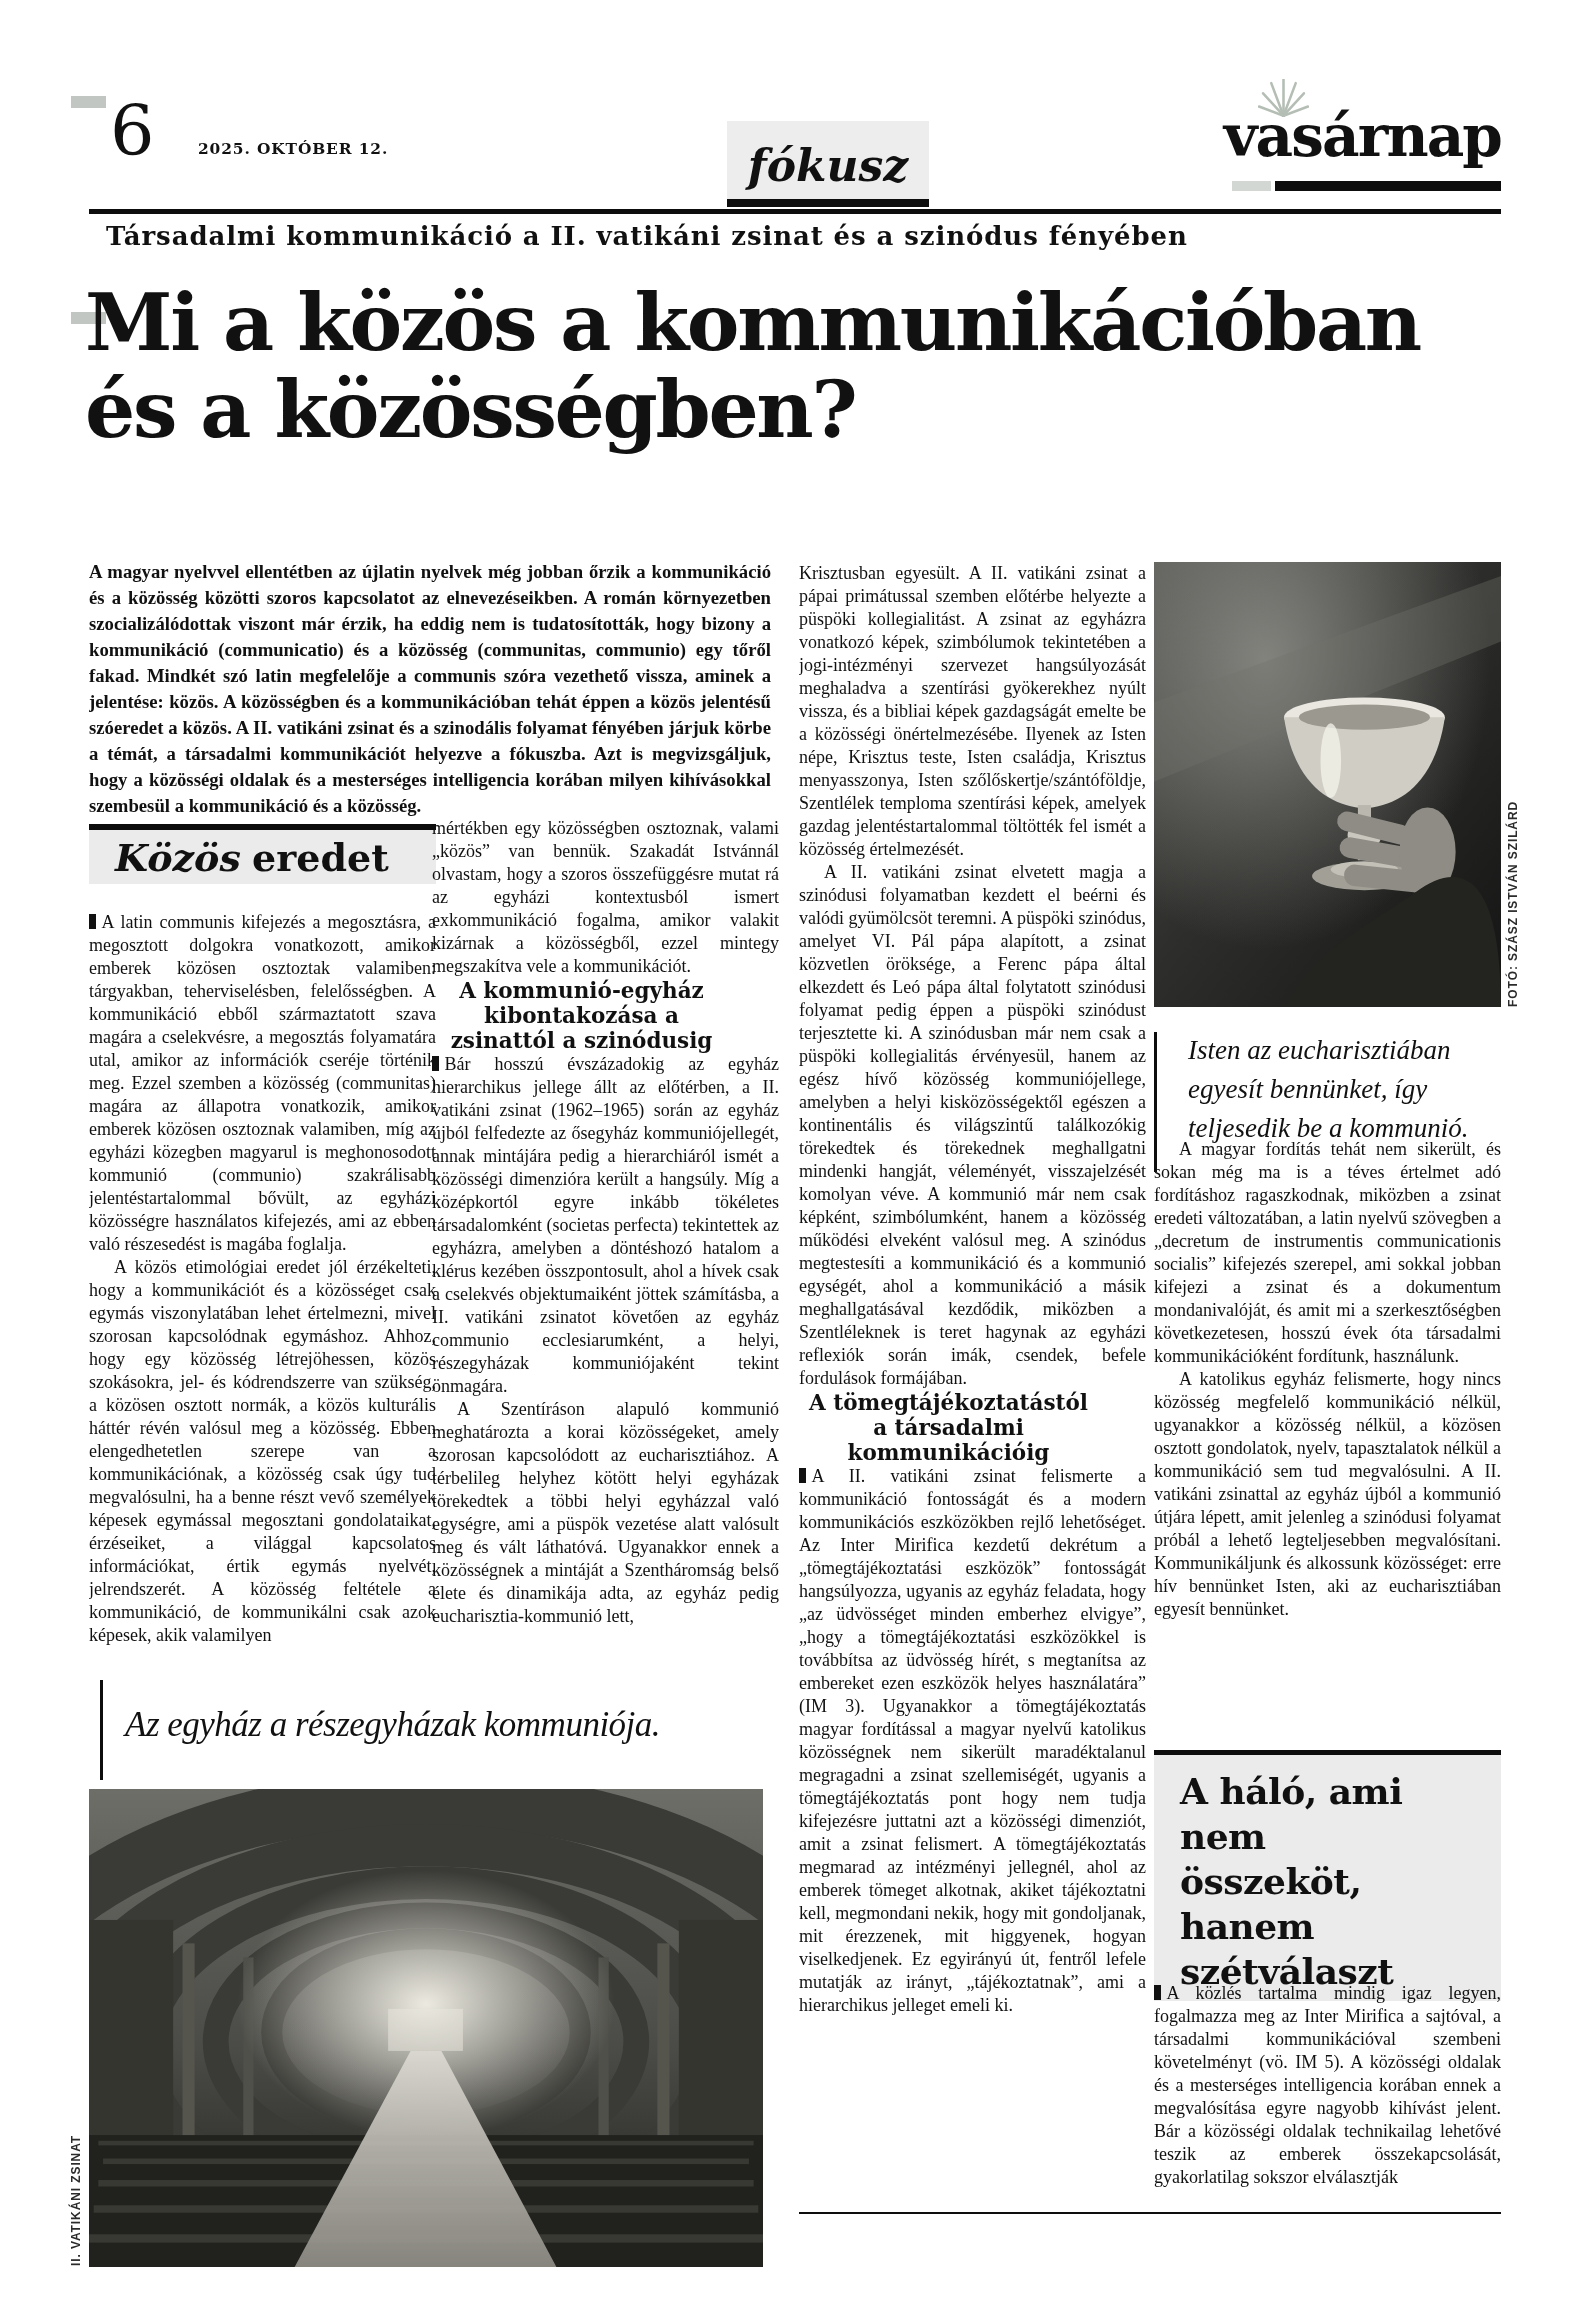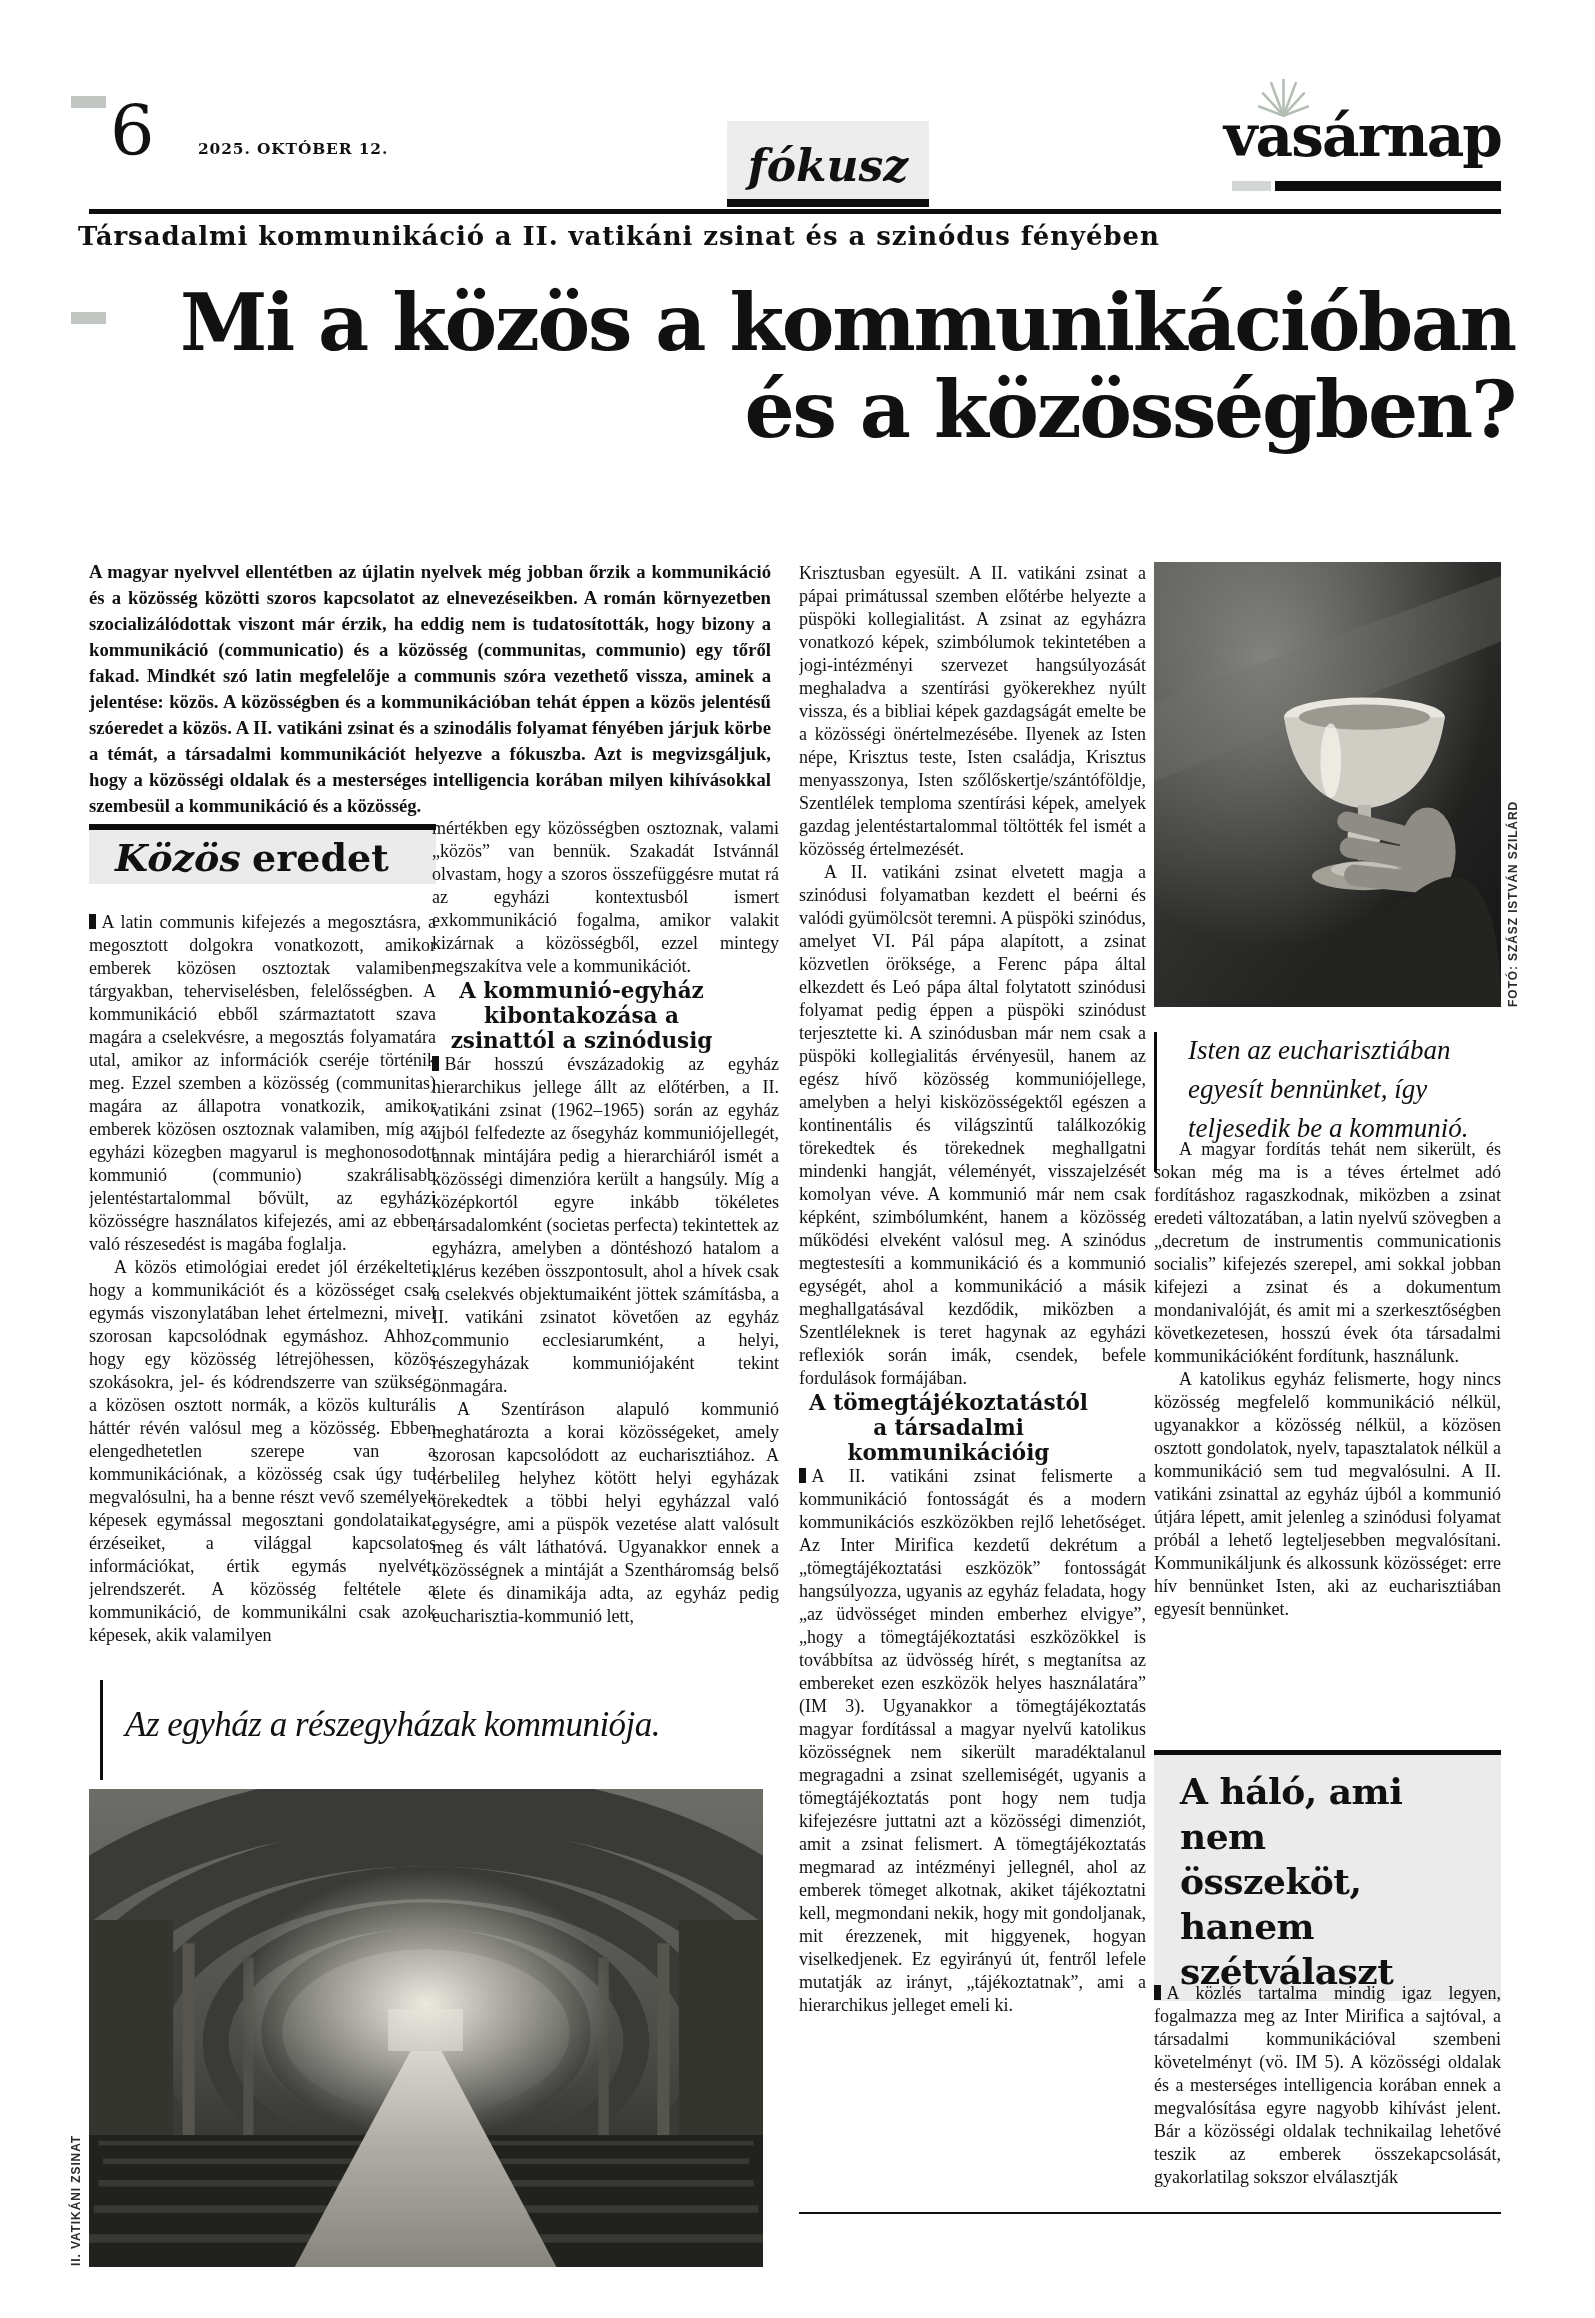--- a/index.html
+++ b/index.html
@@ -11,21 +11,21 @@
   .rule{background:#0d0d0d;}
   .tick{background:#c2c6c2;}
   
   .pagenum{font-family:"DejaVu Serif", serif;font-weight:400;font-size:70px;line-height:1;}
   .pagedate{font-family:"DejaVu Serif", serif;font-weight:700;font-size:15.4px;letter-spacing:0.9px;}
   .fokusz-box{background:#ededed;display:flex;align-items:flex-end;justify-content:center;}
   .fokusz-box span{font-family:"DejaVu Serif", serif;font-style:italic;font-weight:700;font-size:44px;line-height:1.55;}
   .masthead{font-family:"DejaVu Serif", serif;font-weight:700;font-size:58px;letter-spacing:-1.9px;text-align:right;line-height:1.2;}
   
   .kicker{font-family:"DejaVu Serif", serif;font-weight:700;font-size:26px;letter-spacing:0.9px;}
-  .headline{font-family:"DejaVu Serif", serif;font-weight:700;font-size:79px;line-height:87px;letter-spacing:-2.3px;text-align:right;}
+  .headline{font-family:"DejaVu Serif", serif;font-weight:700;font-size:79px;line-height:87px;letter-spacing:-2.3px;}
   .lead{font-family:"Liberation Serif", serif;font-weight:700;font-size:18.7px;line-height:26px;text-align:justify;}
   
   .bodytext{font-size:18px;line-height:23px;text-align:justify;}
   .bodytext p{margin:0;}
   .indent{text-indent:25px;}
   .pmark{display:inline-block;width:7px;height:15px;background:#111;margin-right:5.6px;vertical-align:-0.9px;}
   .subhead{font-family:"DejaVu Serif", serif;font-weight:700;font-size:21.5px;line-height:25px;text-align:center;margin:23.4px 0 26px 0;max-width:299px;text-indent:0;}
   .grayhead-rule{height:5.6px;background:#0d0d0d;}
   .grayhead-box{background:#ebebeb;display:flex;align-items:center;padding-left:26px;box-sizing:border-box;}
   .grayhead-box .h1{font-family:"DejaVu Serif", serif;font-weight:700;font-size:38px;}
@@ -61,21 +61,21 @@
       <line x1="2" y1="54" x2="50" y2="72"></line>
       <line x1="98" y1="54" x2="50" y2="72"></line>
     </g>
   </svg>
 </div>
 <div class="abs masthead" style="left:1187px;top:102px;width:314px;">vasárnap</div>
 <div class="abs" style="left:1232px;top:181px;width:39px;height:10.3px;background:#d3d7d3;"></div>
 <div class="abs rule" style="left:1275px;top:181px;width:226px;height:10.3px;"></div>
 
 <div class="abs rule" style="left:89px;top:209px;width:1412px;height:5.1px;"></div>
-<div class="abs kicker" style="left:78px;top:221px;width:1412px;">Társadalmi kommunikáció a II. vatikáni zsinat és a szinódus fényében</div>
+<div class="abs kicker" style="left:106px;top:221px;width:1412px;">Társadalmi kommunikáció a II. vatikáni zsinat és a szinódus fényében</div>
 <div class="abs headline" style="left:85px;top:279px;width:1430px;">Mi a közös a kommunikációban és a közösségben?</div>
 <div class="abs lead" style="left:89px;top:559px;width:682px;height:258px;overflow:hidden;">A magyar nyelvvel ellentétben az újlatin nyelvek még jobban őrzik a kommunikáció és a közösség közötti szoros kapcsolatot az elnevezéseikben. A román környezetben szocializálódottak viszont már érzik, ha eddig nem is tudatosították, hogy bizony a kommunikáció (communicatio) és a közösség (communitas, communio) egy tőről fakad. Mindkét szó latin megfelelője a communis szóra vezethető vissza, aminek a jelentése: közös. A közösségben és a kommunikációban tehát éppen a közös jelentésű szóeredet a közös. A II. vatikáni zsinat és a szinodális folyamat fényében járjuk körbe a témát, a társadalmi kommunikációt helyezve a fókuszba. Azt is megvizsgáljuk, hogy a közösségi oldalak és a mesterséges intelligencia korában milyen kihívásokkal szembesül a kommunikáció és a közösség.</div>
 
 <div class="abs grayhead-rule" style="left:89px;top:824px;width:347px;"></div>
 <div class="abs grayhead-box" style="left:89px;top:830px;width:347px;height:54px;">
   <span class="h1 em">Közös</span>
   <span class="h1">eredet</span>
 </div>
 <div class="abs bodytext" style="left:89px;top:911px;width:347px;height:755px;overflow:hidden;">
   <p><span class="pmark"></span><span>A latin communis kifejezés a megosztásra, a megosztott dolgokra vonatkozott, amikor emberek közösen osztoztak valamiben: tárgyakban, teherviselésben, felelősségben. A kommunikáció ebből származtatott szava magára a cselekvésre, a megosztás folyamatára utal, amikor az információk cseréje történik meg. Ezzel szemben a közösség (communitas) magára az állapotra vonatkozik, amikor emberek közösen osztoznak valamiben, míg az egyházi közegben magyarul is meghonosodott kommunió (communio) szakrálisabb jelentéstartalommal bővült, az egyházi közösségre használatos kifejezés, ami az ebben való részesedést is magába foglalja.</span></p>

